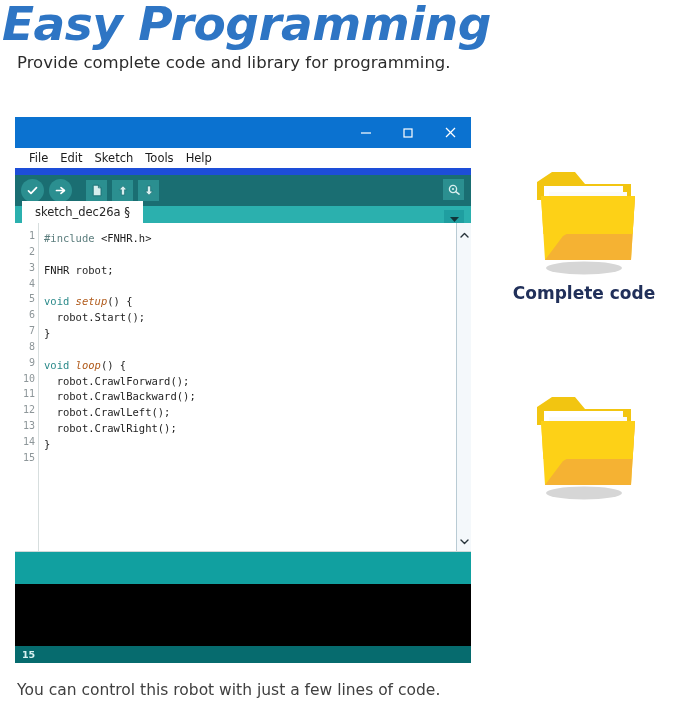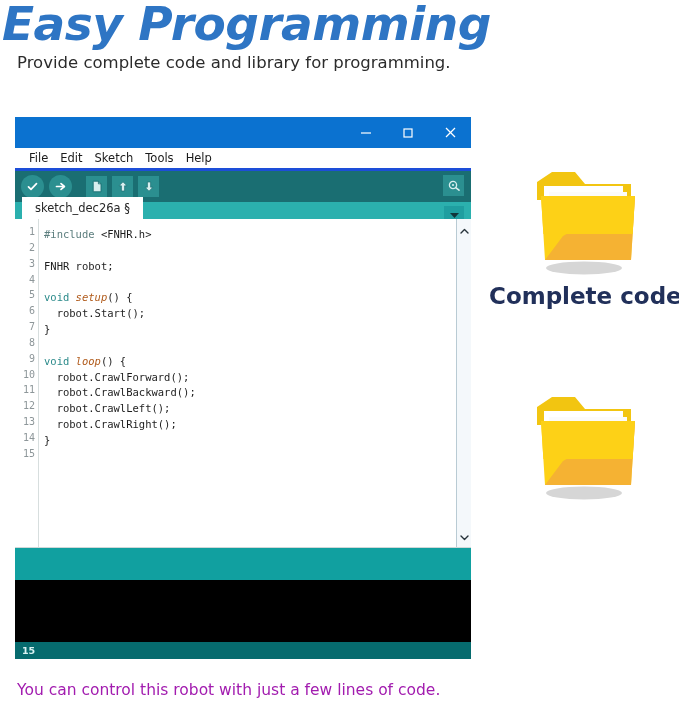--- a/index.html
+++ b/index.html
@@ -70,21 +70,21 @@
     color: #ffffff;
   }
   .win-btn svg { display: block; }
 
   .menubar {
     height: 20px;
     background: #ffffff;
     display: flex;
     align-items: center;
     padding-left: 8px;
-    border-bottom: 3px solid #1d4ed8;
+    border-bottom: 7px solid #1d4ed8;
   }
   .menu-item {
     font-family: "DejaVu Sans", sans-serif;
     font-size: 11.5px;
     color: #1b1b1b;
     padding: 0 6px;
     white-space: nowrap;
   }
 
   .toolbar {
@@ -235,37 +235,37 @@
     color: #d9f2f2;
   }
 
   
   .caption {
     position: absolute;
     left: 17px;
     top: 681px;
     font-family: "DejaVu Sans", sans-serif;
     font-size: 15.5px;
-    color: #a21caf;
+    color: #404040;
     white-space: nowrap;
   }
 
   
   .feature {
     position: absolute;
     width: 190px;
     text-align: center;
   }
   .feature-1 { left: 489px; top: 160px; }
   .feature-2 { left: 489px; top: 385px; }
   .folder-icon { display: block; margin: 0 auto; }
   .feature-label {
     margin-top: 5px;
     font-family: "DejaVu Sans", sans-serif;
-    font-size: 23px;
+    font-size: 17px;
     font-weight: bold;
     color: #21305a;
     white-space: nowrap;
   }
 </style>
 </head>
 <body>
 
 <div class="page-title">Easy Programming</div>
 <div class="page-subtitle">Provide complete code and library for programming.</div>

